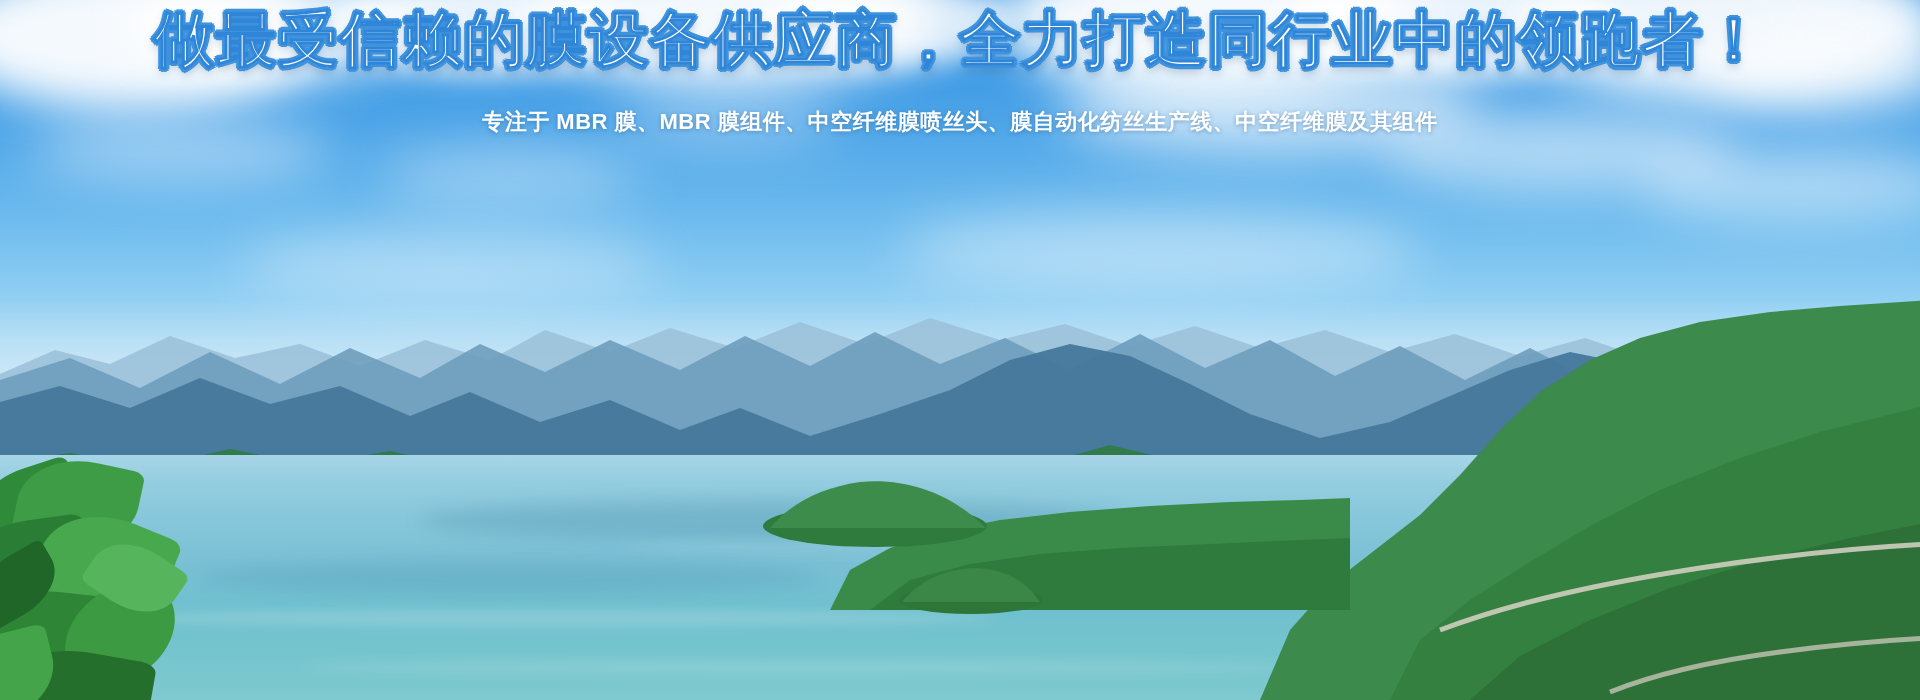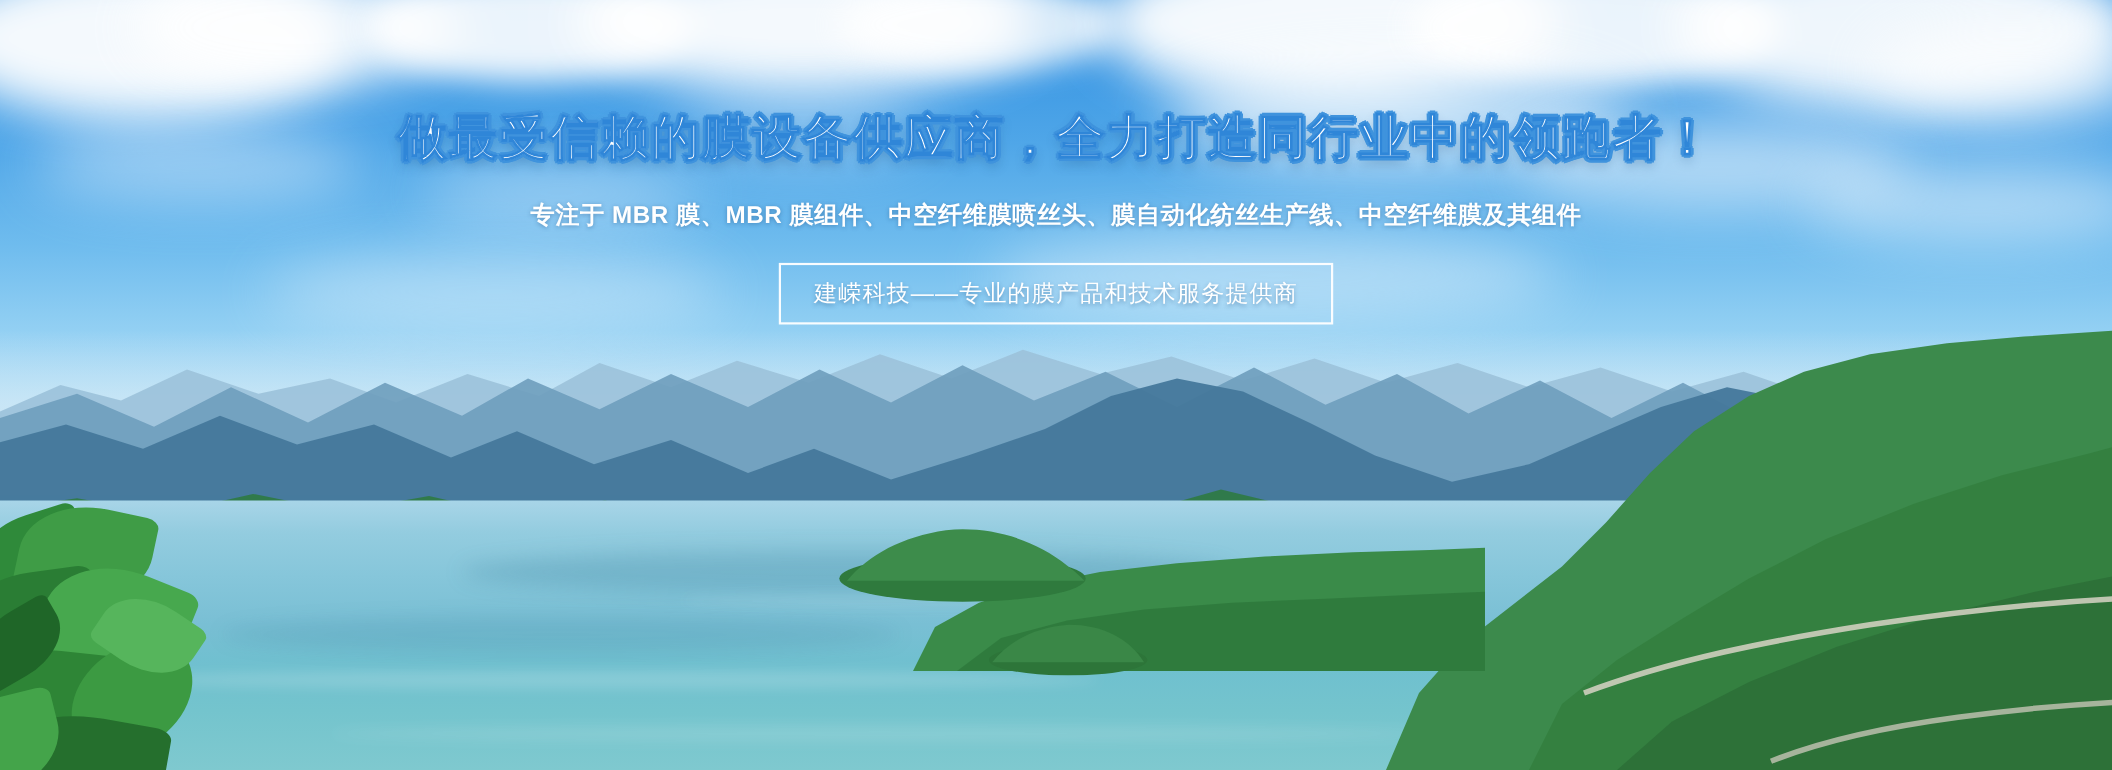--- a/index.html
+++ b/index.html
@@ -68,22 +68,21 @@
   .tree{position:absolute;left:-30px;bottom:-20px;width:230px;height:260px;}
   .leaf{position:absolute;border-radius:60% 10% 60% 10%;}
 
   
   .overlay{
     position:absolute;left:0;top:0;width:1920px;height:700px;
     display:flex;flex-direction:column;align-items:center;
     pointer-events:none;
   }
   .headline{
-    margin-top:96px;
-    font-size:44px;
+    font-size:60px;
     font-weight:bold;
     letter-spacing:2px;
     color:#ffffff;
     white-space:nowrap;
     -webkit-text-stroke:1px #2f86d8;
     text-shadow:
        3px 0 0 #3f93dd, -3px 0 0 #3f93dd,
        0 3px 0 #3f93dd, 0 -3px 0 #3f93dd,
        2px 2px 0 #3f93dd, -2px 2px 0 #3f93dd,
        2px -2px 0 #3f93dd, -2px -2px 0 #3f93dd,
@@ -229,16 +228,15 @@
     <div class="leaf" style="left:-34px;top:176px;width:120px;height:86px;background:#44a44a;transform:rotate(-14deg);"></div>
     <div class="leaf" style="left:120px;top:86px;width:90px;height:64px;background:#56b55c;transform:rotate(34deg);"></div>
     <div class="leaf" style="left:4px;top:96px;width:86px;height:58px;background:#1f6628;transform:rotate(-30deg);"></div>
   </div>
 
   <div class="overlay">
     <div class="headline">做最受信赖的膜设备供应商，全力打造同行业中的领跑者！</div>
 
     <div class="subtitle">专注于 MBR 膜、MBR 膜组件、中空纤维膜喷丝头、膜自动化纺丝生产线、中空纤维膜及其组件</div>
 
-    <div class="tagbox">建嵘科技——专业的膜产品和技术服务提供商</div>
   </div>
 
 </div>
 
 </body></html>

